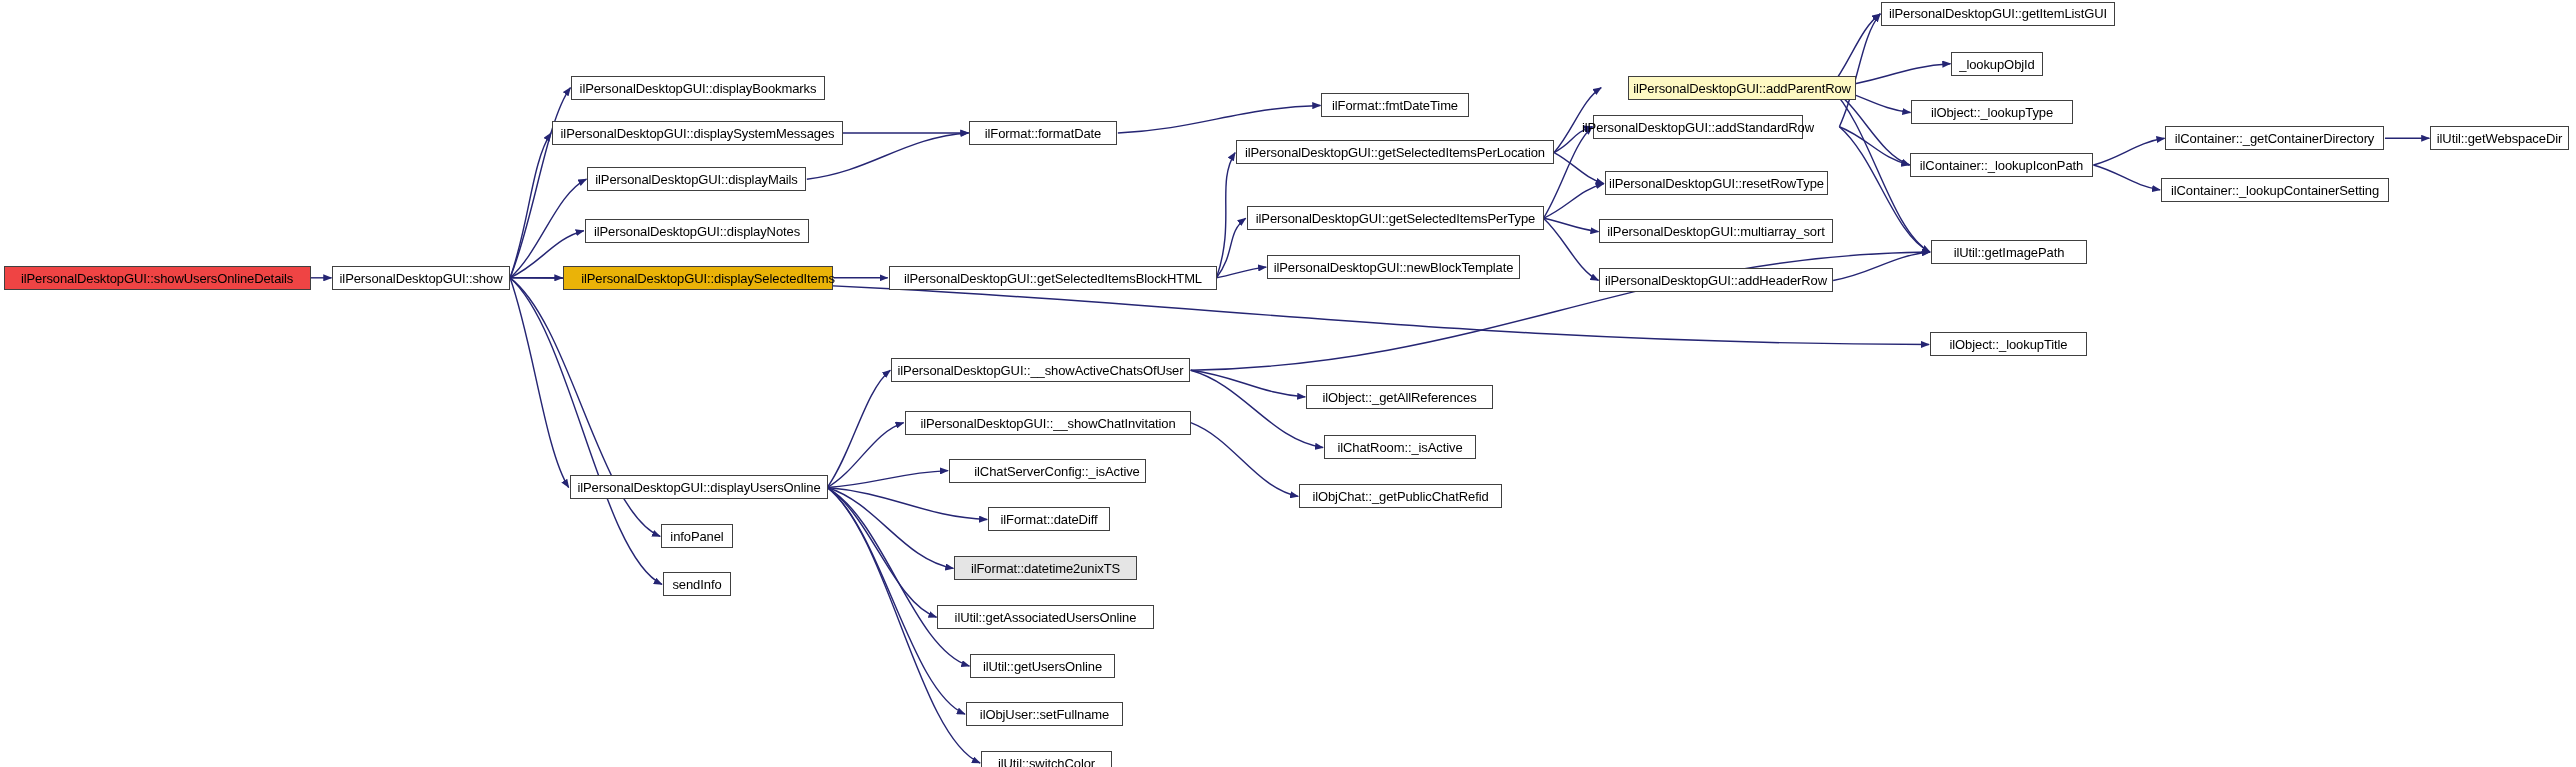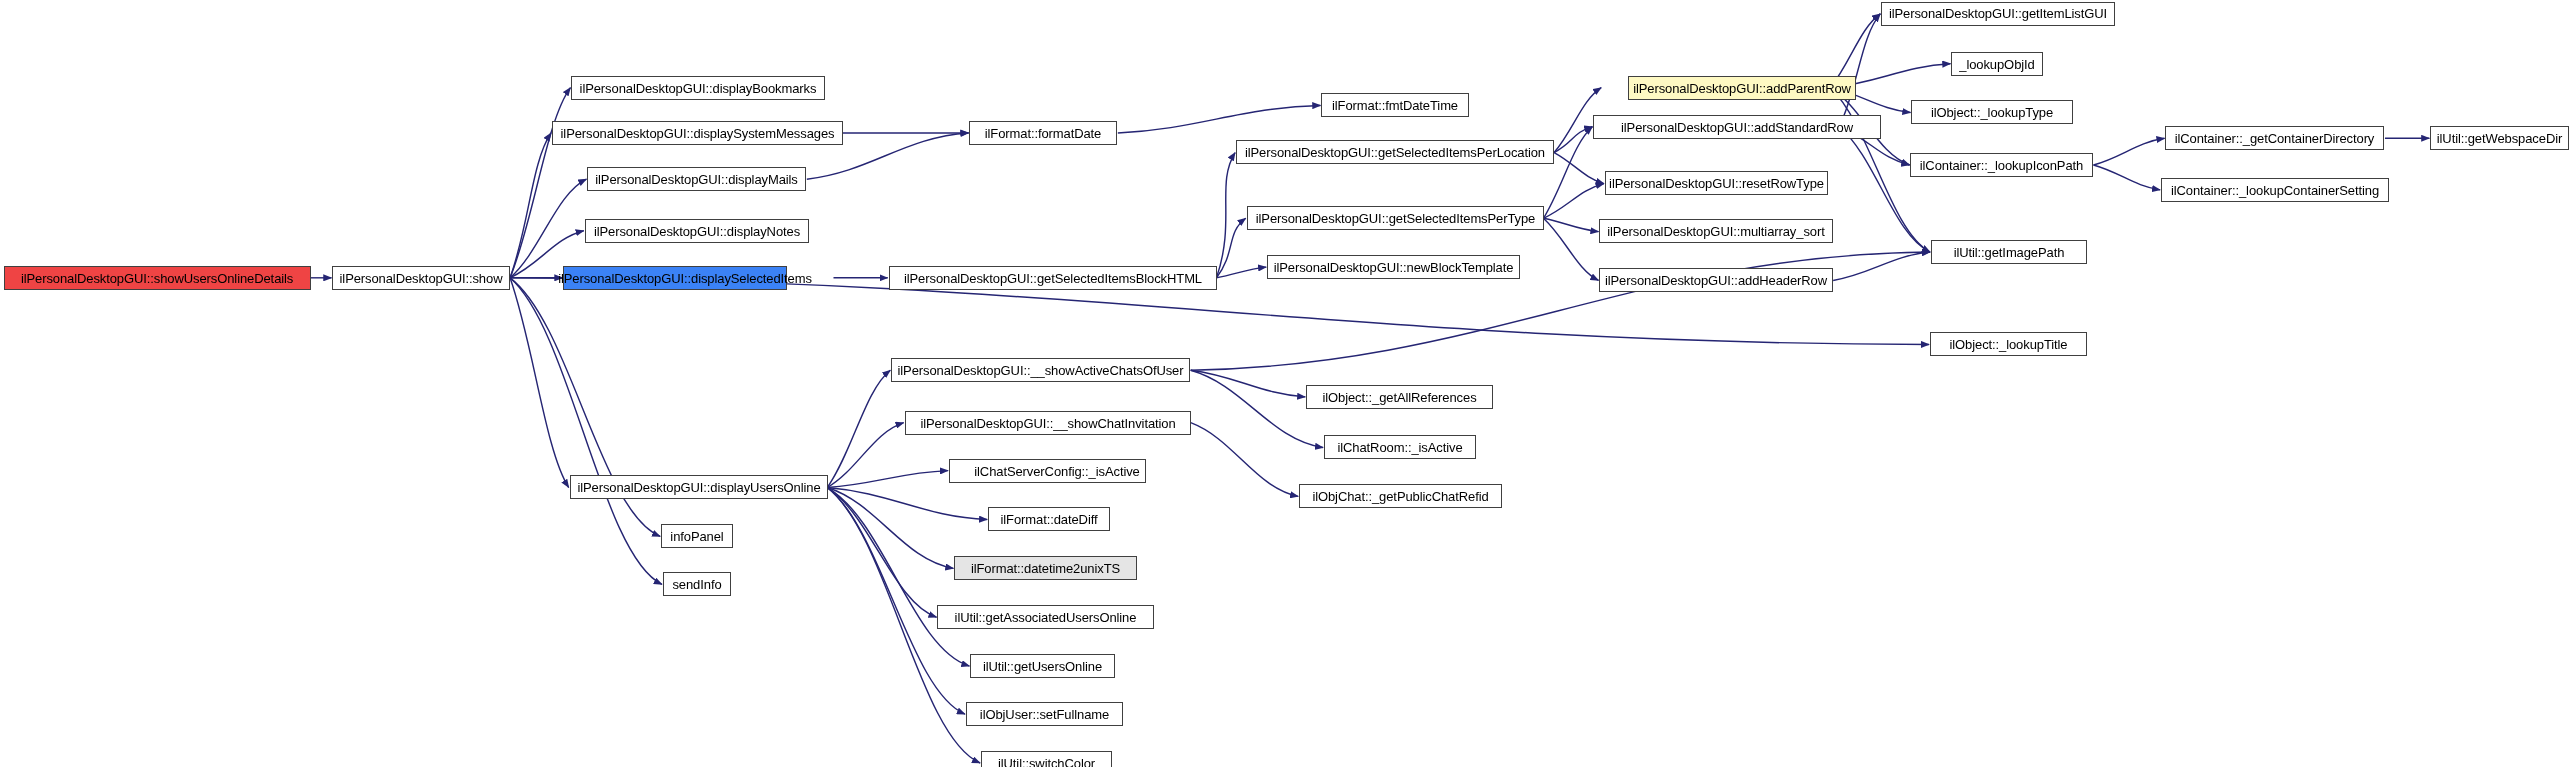--- a/index.html
+++ b/index.html
@@ -107,21 +107,21 @@
     </div>
     <div class="node" style="left: 552px; top: 121px; width: 291px; height: 24px; background: rgb(255, 255, 255); border-color: rgb(64, 64, 64);">
       <span>ilPersonalDesktopGUI::displaySystemMessages</span>
     </div>
     <div class="node" style="left: 587px; top: 167px; width: 219px; height: 24px; background: rgb(255, 255, 255); border-color: rgb(64, 64, 64);">
       <span>ilPersonalDesktopGUI::displayMails</span>
     </div>
     <div class="node" style="left: 585px; top: 219px; width: 224px; height: 24px; background: rgb(255, 255, 255); border-color: rgb(64, 64, 64);">
       <span>ilPersonalDesktopGUI::displayNotes</span>
     </div>
-    <div class="node" style="left: 563px; top: 266px; width: 224px; height: 24px; background: #3b82f6; border-color: rgb(64, 64, 64); padding-left: 20px;">
+    <div class="node" style="left: 563px; top: 266px; width: 270px; height: 24px; background: #eab308; border-color: rgb(64, 64, 64); padding-left: 20px;">
       <span>ilPersonalDesktopGUI::displaySelectedItems</span>
     </div>
     <div class="node" style="left: 570px; top: 475px; width: 258px; height: 24px; background: rgb(255, 255, 255); border-color: rgb(64, 64, 64);">
       <span>ilPersonalDesktopGUI::displayUsersOnline</span>
     </div>
     <div class="node" style="left: 661px; top: 524px; width: 72px; height: 24px; background: rgb(255, 255, 255); border-color: rgb(64, 64, 64);">
       <span>infoPanel</span>
     </div>
     <div class="node" style="left: 663px; top: 572px; width: 68px; height: 24px; background: rgb(255, 255, 255); border-color: rgb(64, 64, 64);">
       <span>sendInfo</span>
@@ -176,21 +176,21 @@
     </div>
     <div class="node" style="left: 1324px; top: 435px; width: 152px; height: 24px; background: rgb(255, 255, 255); border-color: rgb(64, 64, 64);">
       <span>ilChatRoom::_isActive</span>
     </div>
     <div class="node" style="left: 1299px; top: 484px; width: 203px; height: 24px; background: rgb(255, 255, 255); border-color: rgb(64, 64, 64);">
       <span>ilObjChat::_getPublicChatRefid</span>
     </div>
     <div class="node" style="left: 1602px; top: 76px; width: 228px; height: 24px; background: #fef9c3; border-color: rgb(64, 64, 64); margin-left: 26px;">
       <span>ilPersonalDesktopGUI::addParentRow</span>
     </div>
-    <div class="node" style="left: 1593px; top: 115px; width: 288px; height: 24px; background: rgb(255, 255, 255); border-color: rgb(64, 64, 64);">
+    <div class="node" style="left: 1593px; top: 115px; width: 210px; height: 24px; background: rgb(255, 255, 255); border-color: rgb(64, 64, 64);">
       <span>ilPersonalDesktopGUI::addStandardRow</span>
     </div>
     <div class="node" style="left: 1605px; top: 171px; width: 223px; height: 24px; background: rgb(255, 255, 255); border-color: rgb(64, 64, 64);">
       <span>ilPersonalDesktopGUI::resetRowType</span>
     </div>
     <div class="node" style="left: 1599px; top: 219px; width: 234px; height: 24px; background: rgb(255, 255, 255); border-color: rgb(64, 64, 64);">
       <span>ilPersonalDesktopGUI::multiarray_sort</span>
     </div>
     <div class="node" style="left: 1599px; top: 268px; width: 234px; height: 24px; background: rgb(255, 255, 255); border-color: rgb(64, 64, 64);">
       <span>ilPersonalDesktopGUI::addHeaderRow</span>

